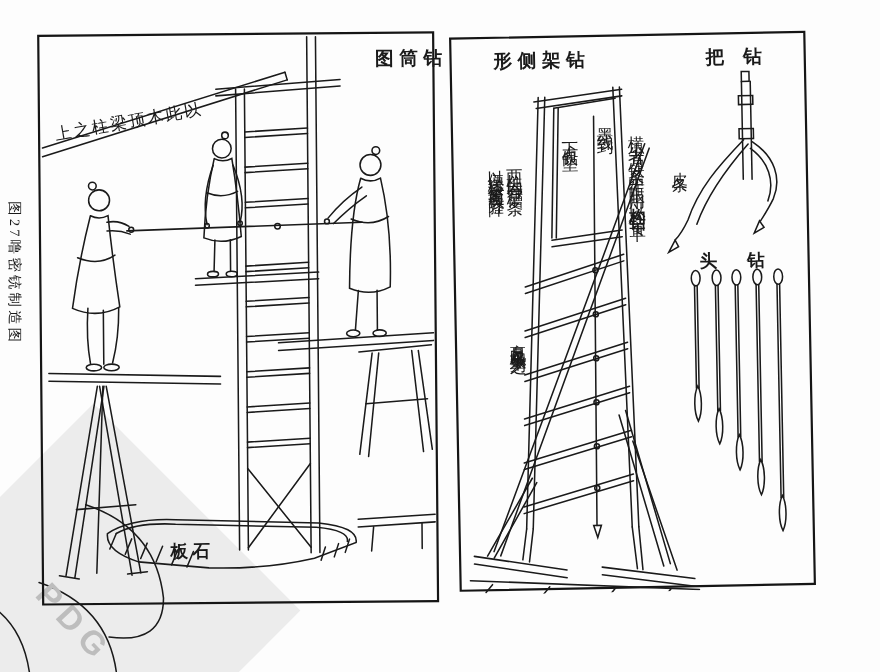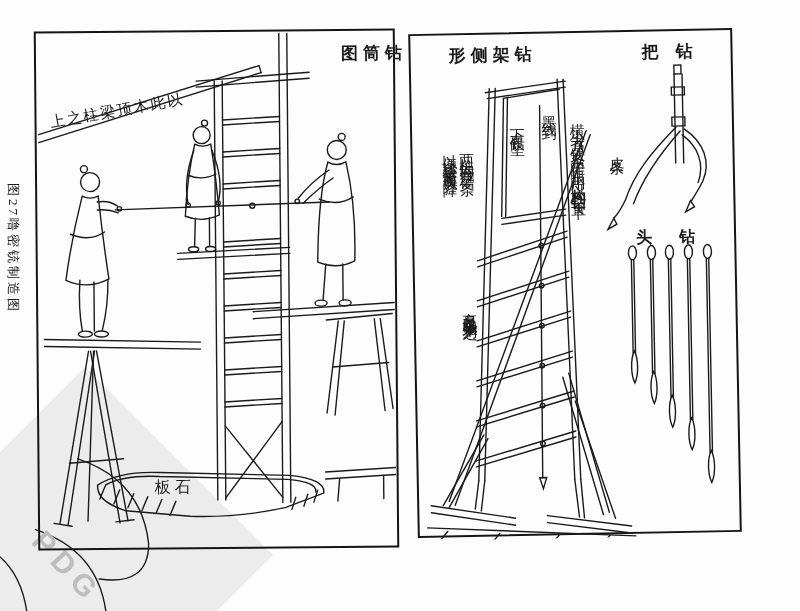--- a/index.html
+++ b/index.html
@@ -32,21 +32,21 @@
   #panel-right{left:413px;top:31px;width:320px;height:500px;transform:rotate(-1.1deg);}
   .panel svg{position:absolute;left:0;top:0;}
   svg path,svg circle,svg ellipse,svg rect{stroke:#1a1a1a;stroke-width:1.4;fill:none;stroke-linecap:round;}
   .lbl{position:absolute;white-space:nowrap;z-index:3;}
   .title-lbl{font-size:17px;font-weight:bold;letter-spacing:5px;}
   .v{writing-mode:vertical-rl;text-orientation:upright;}
   .note{font-size:15px;letter-spacing:5px;line-height:1;}
   .note b{font-weight:700;}
   #beam-label{left:12px;top:80px;font-size:15px;letter-spacing:2px;
     transform:rotate(-9.5deg);transform-origin:left top;}
-  #stone-label{left:115px;top:445px;font-size:16px;font-weight:normal;letter-spacing:4px;}
+  #stone-label{left:115px;top:459px;font-size:16px;font-weight:bold;letter-spacing:4px;}
   
   #note-slot-left {left:29px; top:107px;letter-spacing:4px;}
   #note-slot-right{left:46px; top:107px;letter-spacing:4px;}
   #note-height    {left:46px; top:266px;letter-spacing:1.5px;}
   #note-plumb     {left:97px; top:83px; letter-spacing:4px;}
   #note-inkline   {left:129px;top:71px; letter-spacing:5px;}
   #note-crossbar  {left:157px;top:78px; letter-spacing:6px;}
   #strap-label    {left:194px;top:112px;letter-spacing:4px;font-size:15px;}
   #bit-head-label {left:222px;top:196px;font-size:16px;font-weight:bold;}
   #bit-drill-label{left:265px;top:196px;font-size:16px;font-weight:bold;}

